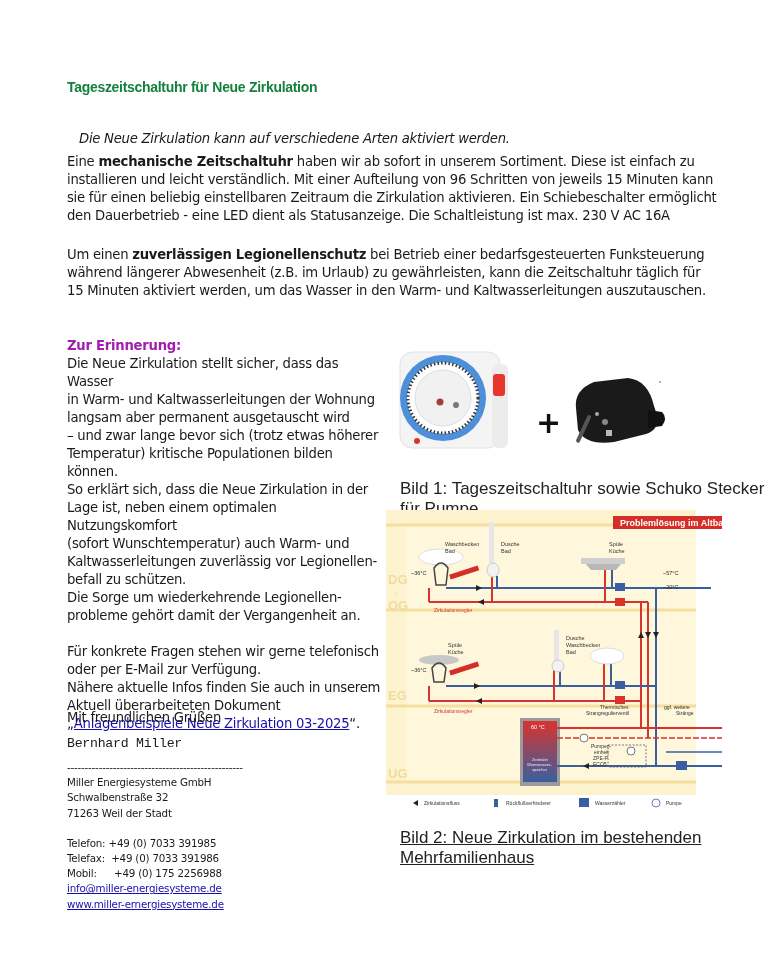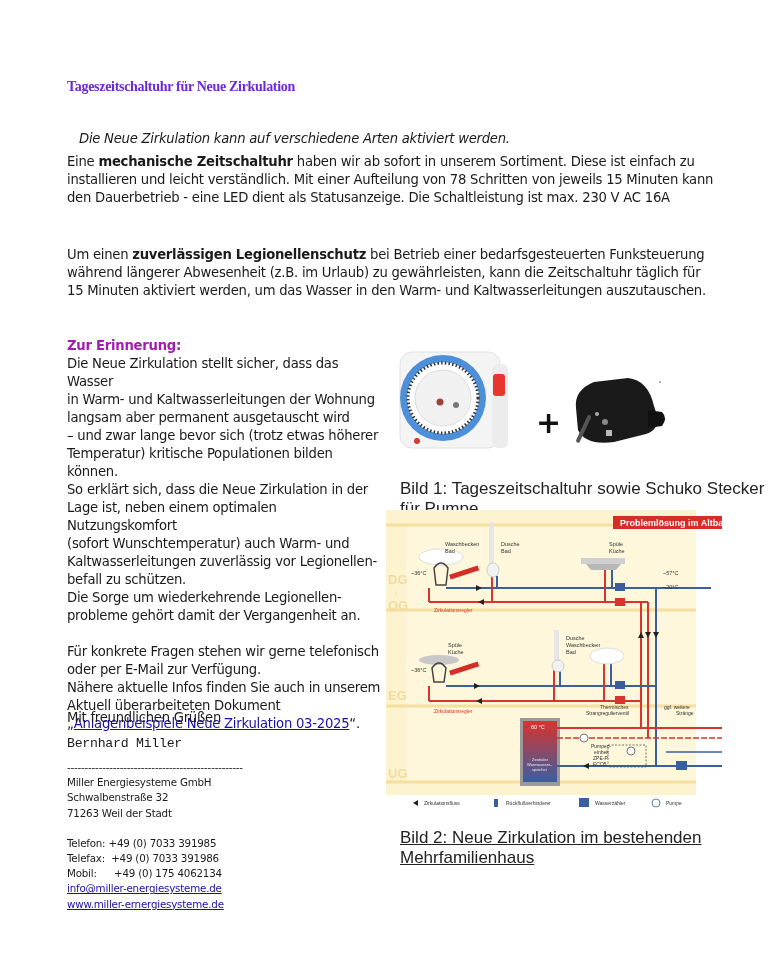--- a/index.html
+++ b/index.html
@@ -1,20 +1,20 @@
 <!DOCTYPE html>
 <html><head>
 <meta charset="utf-8">
 <style>
   html, body { margin: 0; padding: 0; background: #ffffff; }
   body { width: 768px; height: 975px; position: relative; overflow: hidden;
          font-family: "Liberation Sans", "DejaVu Sans", sans-serif; color: #1a1a1a; }
   .abs { position: absolute; }
   .txt { font-family: "DejaVu Sans", "Liberation Sans", sans-serif; font-size: 13.2px; line-height: 18px; letter-spacing: -0.25px; }
-  .heading { left: 67px; top: 79px; font-weight: bold; color: #6d28d9; font-size: 14px; letter-spacing: -0.3px; font-family: Liberation Serif, serif; }
+  .heading { left: 67px; top: 79px; font-weight: bold; color: #15803d; font-size: 14px; letter-spacing: -0.3px; font-family: Liberation Sans, sans-serif; }
   p { margin: 12px; font-style: italic; }
   .para1 { left: 67px; top: 118px; width: 660px; }
   .para2 { left: 67px; top: 153px; width: 660px; }
   .para3 { left: 67px; top: 246px; width: 660px; }
   .left-col { left: 67px; top: 337px; width: 315px; }
   .reminder-title { font-weight: bold; color: #a21caf; }
   .link { color: #1a0dab; text-decoration: underline; }
   .greeting { left: 67px; top: 709px; }
   .signature { left: 67px; top: 735px; font-family: Liberation Mono, monospace; }
   .sig-block { left: 67px; top: 760px; font-size: 10.3px; line-height: 15.2px; letter-spacing: -0.2px; font-family: "DejaVu Sans", sans-serif; }
@@ -25,21 +25,22 @@
 </style>
 </head>
 <body>
 
 <div class="abs heading">Tageszeitschaltuhr für Neue Zirkulation</div>
 
 <p class="abs txt para1">Die Neue Zirkulation kann auf verschiedene Arten aktiviert werden.</p>
 
 <div class="abs txt para2">
   <div><span>Eine </span><b>mechanische Zeitschaltuhr</b><span> haben wir ab sofort in unserem Sortiment. Diese ist einfach zu</span></div>
-  <div>installieren und leicht verständlich. Mit einer Aufteilung von 78 Schritten von jeweils 15 Minuten kann</div>
+  <div>installieren und leicht verständlich. Mit einer Aufteilung von 96 Schritten von jeweils 15 Minuten kann</div>
+  <div>sie für einen beliebig einstellbaren Zeitraum die Zirkulation aktivieren. Ein Schiebeschalter ermöglicht</div>
   <div>den Dauerbetrieb - eine LED dient als Statusanzeige. Die Schaltleistung ist max.  230 V AC 16A</div>
 </div>
 
 <div class="abs txt para3">
   <div><span>Um einen </span><b>zuverlässigen Legionellenschutz</b><span> bei Betrieb einer bedarfsgesteuerten Funksteuerung</span></div>
   <div>während längerer Abwesenheit (z.B. im Urlaub) zu gewährleisten, kann die Zeitschaltuhr täglich für</div>
   <div>15 Minuten aktiviert werden, um das Wasser in den Warm- und Kaltwasserleitungen auszutauschen.</div>
 </div>
 
 <div class="abs txt left-col">
@@ -68,21 +69,21 @@
 <div class="abs txt signature">Bernhard Miller</div>
 
 <div class="abs sig-block">
   <div>--------------------------------------------------</div>
   <div>Miller Energiesysteme GmbH</div>
   <div>Schwalbenstraße 32</div>
   <div>71263 Weil der Stadt</div>
   <div style="height:15px"></div>
   <div><span>Telefon:</span> <span>+49 (0) 7033 391985</span></div>
   <div><span>Telefax:</span>&nbsp; <span>+49 (0) 7033 391986</span></div>
-  <div><span style="display:inline-block;width:44px">Mobil:</span> <span>+49 (0) 175 4062134</span></div>
+  <div><span style="display:inline-block;width:44px">Mobil:</span> <span>+49 (0) 175 2256988</span></div>
   <div><a class="small-link" href="#">info@miller-energiesysteme.de</a></div>
   <div><a class="small-link" href="#">www.miller-ernergiesysteme.de</a></div>
 </div>
 
 <div class="abs" style="left:396px;top:348px;width:320px;height:120px;">
   <svg width="320" height="120" viewBox="0 0 320 120">
 
     <g>
       <rect x="4" y="4" width="100" height="96" rx="12" fill="#f4f4f4" stroke="#e2e2e2"></rect>
       <rect x="96" y="16" width="16" height="84" rx="6" fill="#ececec"></rect>

